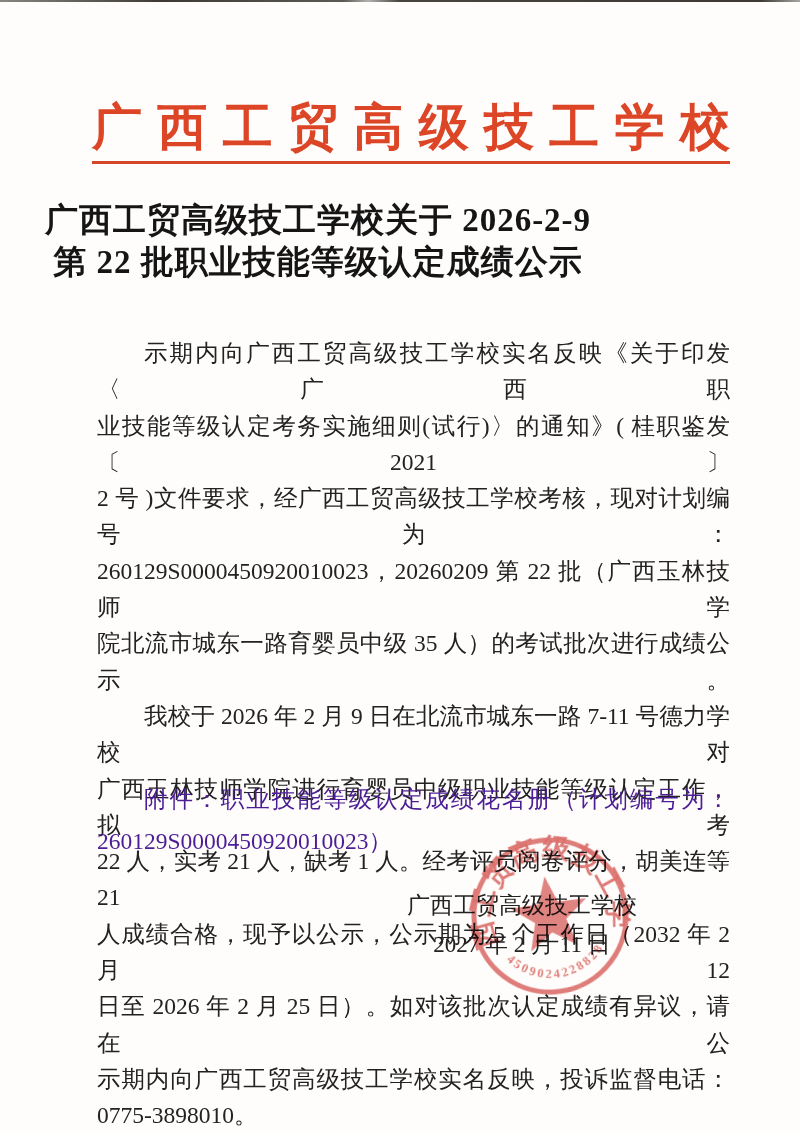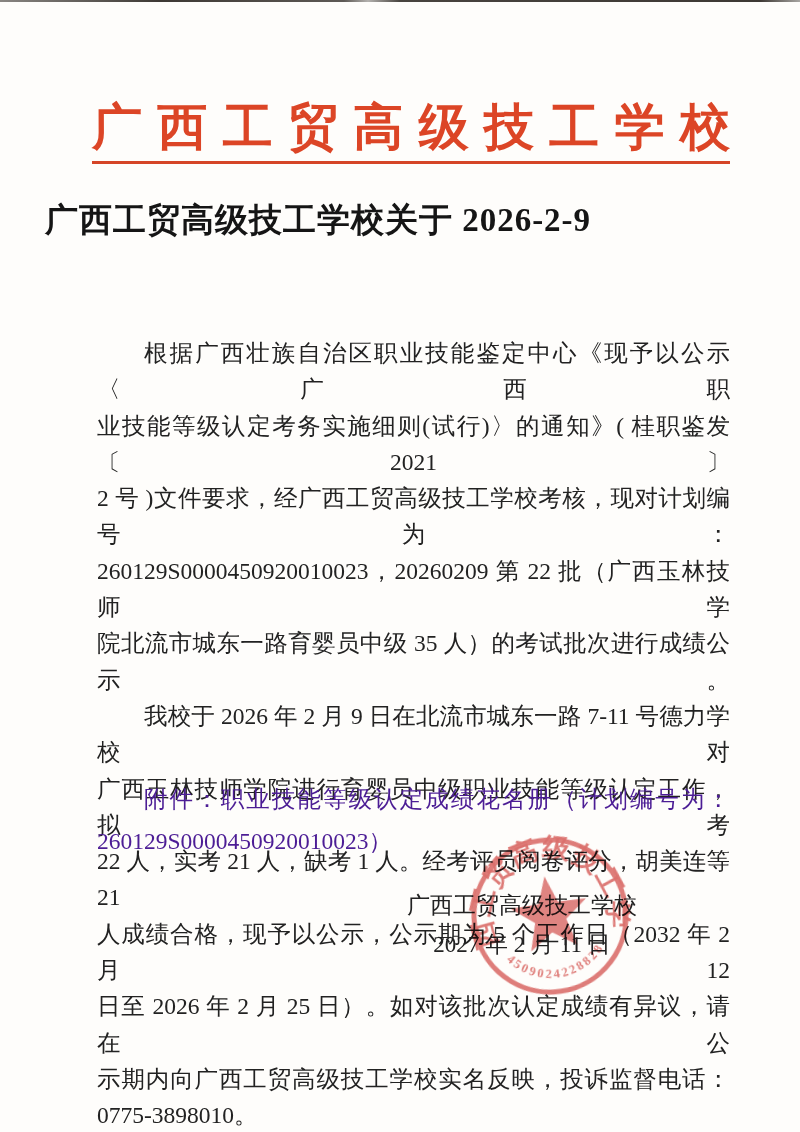--- a/index.html
+++ b/index.html
@@ -81,24 +81,25 @@
   <div class="scan-edge"></div>
 
   <div class="masthead">
     <span>广西工贸高级技工学校</span>
   </div>
 
   <div class="red-rule"></div>
 
   <div class="doc-title">
     <div>广西工贸高级技工学校关于 2026-2-9</div>
+    <div>第 22 批职业技能等级认定成绩公示</div>
   </div>
 
   <div class="body-block">
-    <div class="line indent">根据广西壮族自治区职业技能鉴定中心《现予以公示〈广西职</div>
+    <div class="line indent">示期内向广西工贸高级技工学校实名反映《关于印发〈广西职</div>
     <div class="line">业技能等级认定考务实施细则(试行)〉的通知》( 桂职鉴发〔2021〕</div>
     <div class="line">2 号 )文件要求，经广西工贸高级技工学校考核，现对计划编号为：</div>
     <div class="line">260129S0000450920010023，20260209 第 22 批（广西玉林技师学</div>
     <div class="line">院北流市城东一路育婴员中级 35 人）的考试批次进行成绩公示。</div>
     <div class="line indent">我校于 2026 年 2 月 9 日在北流市城东一路 7-11 号德力学校对</div>
     <div class="line">广西玉林技师学院进行育婴员中级职业技能等级认定工作，拟考</div>
     <div class="line">22 人，实考 21 人，缺考 1 人。经考评员阅卷评分，胡美连等 21</div>
     <div class="line">人成绩合格，现予以公示，公示期为 5 个工作日（2032 年 2 月 12</div>
     <div class="line">日至 2026 年 2 月 25 日）。如对该批次认定成绩有异议，请在公</div>
     <div class="line">示期内向广西工贸高级技工学校实名反映，投诉监督电话：</div>

